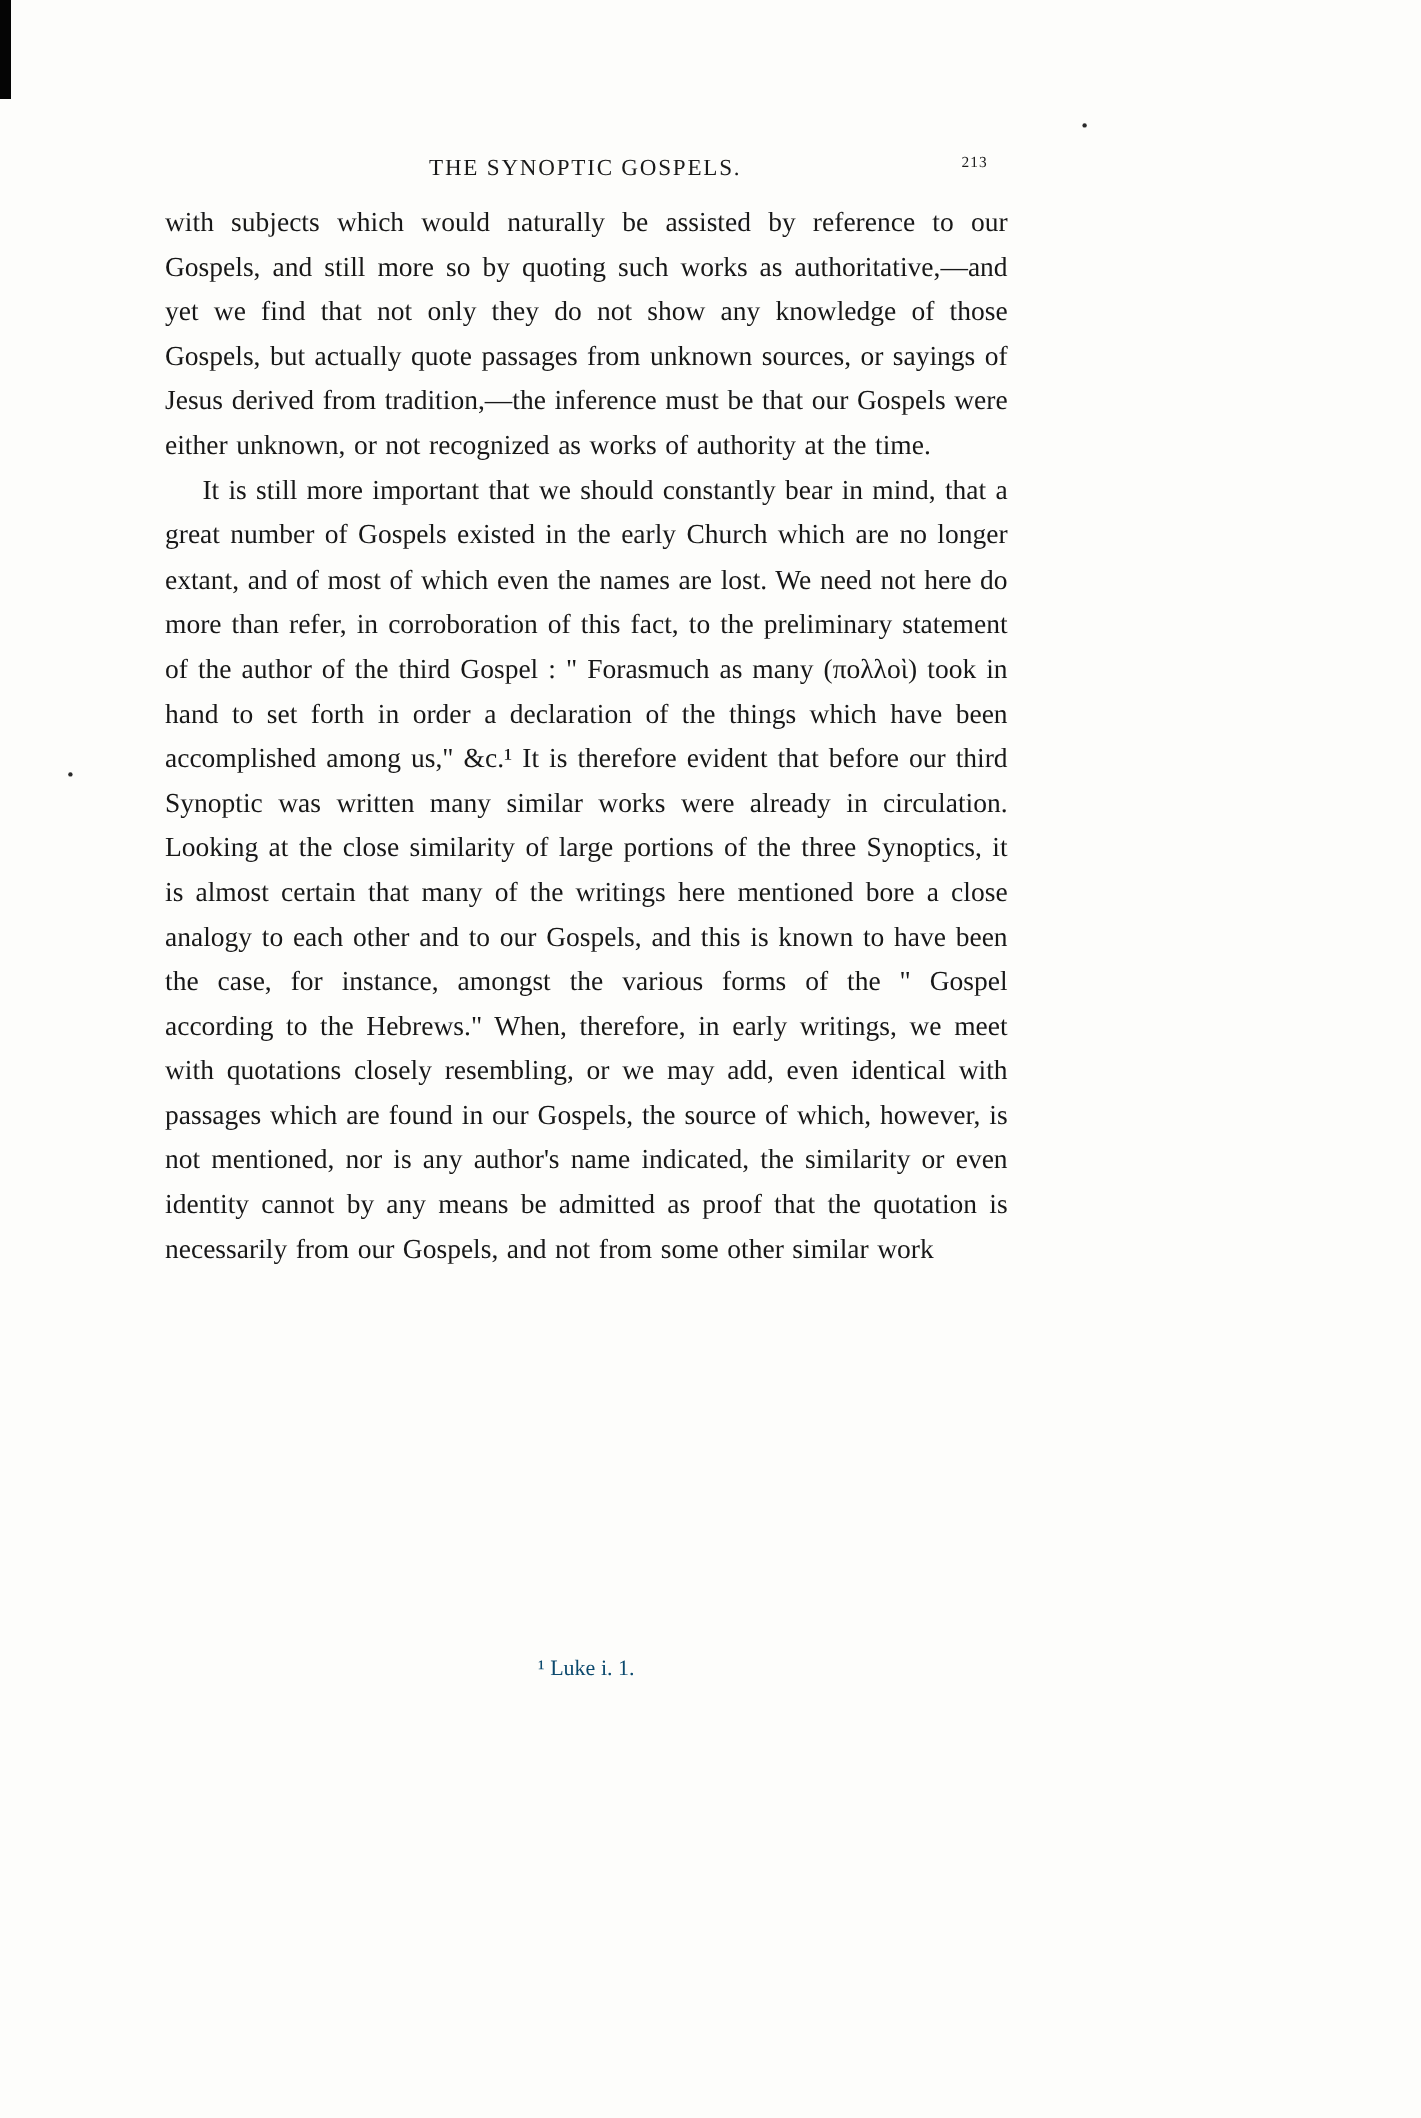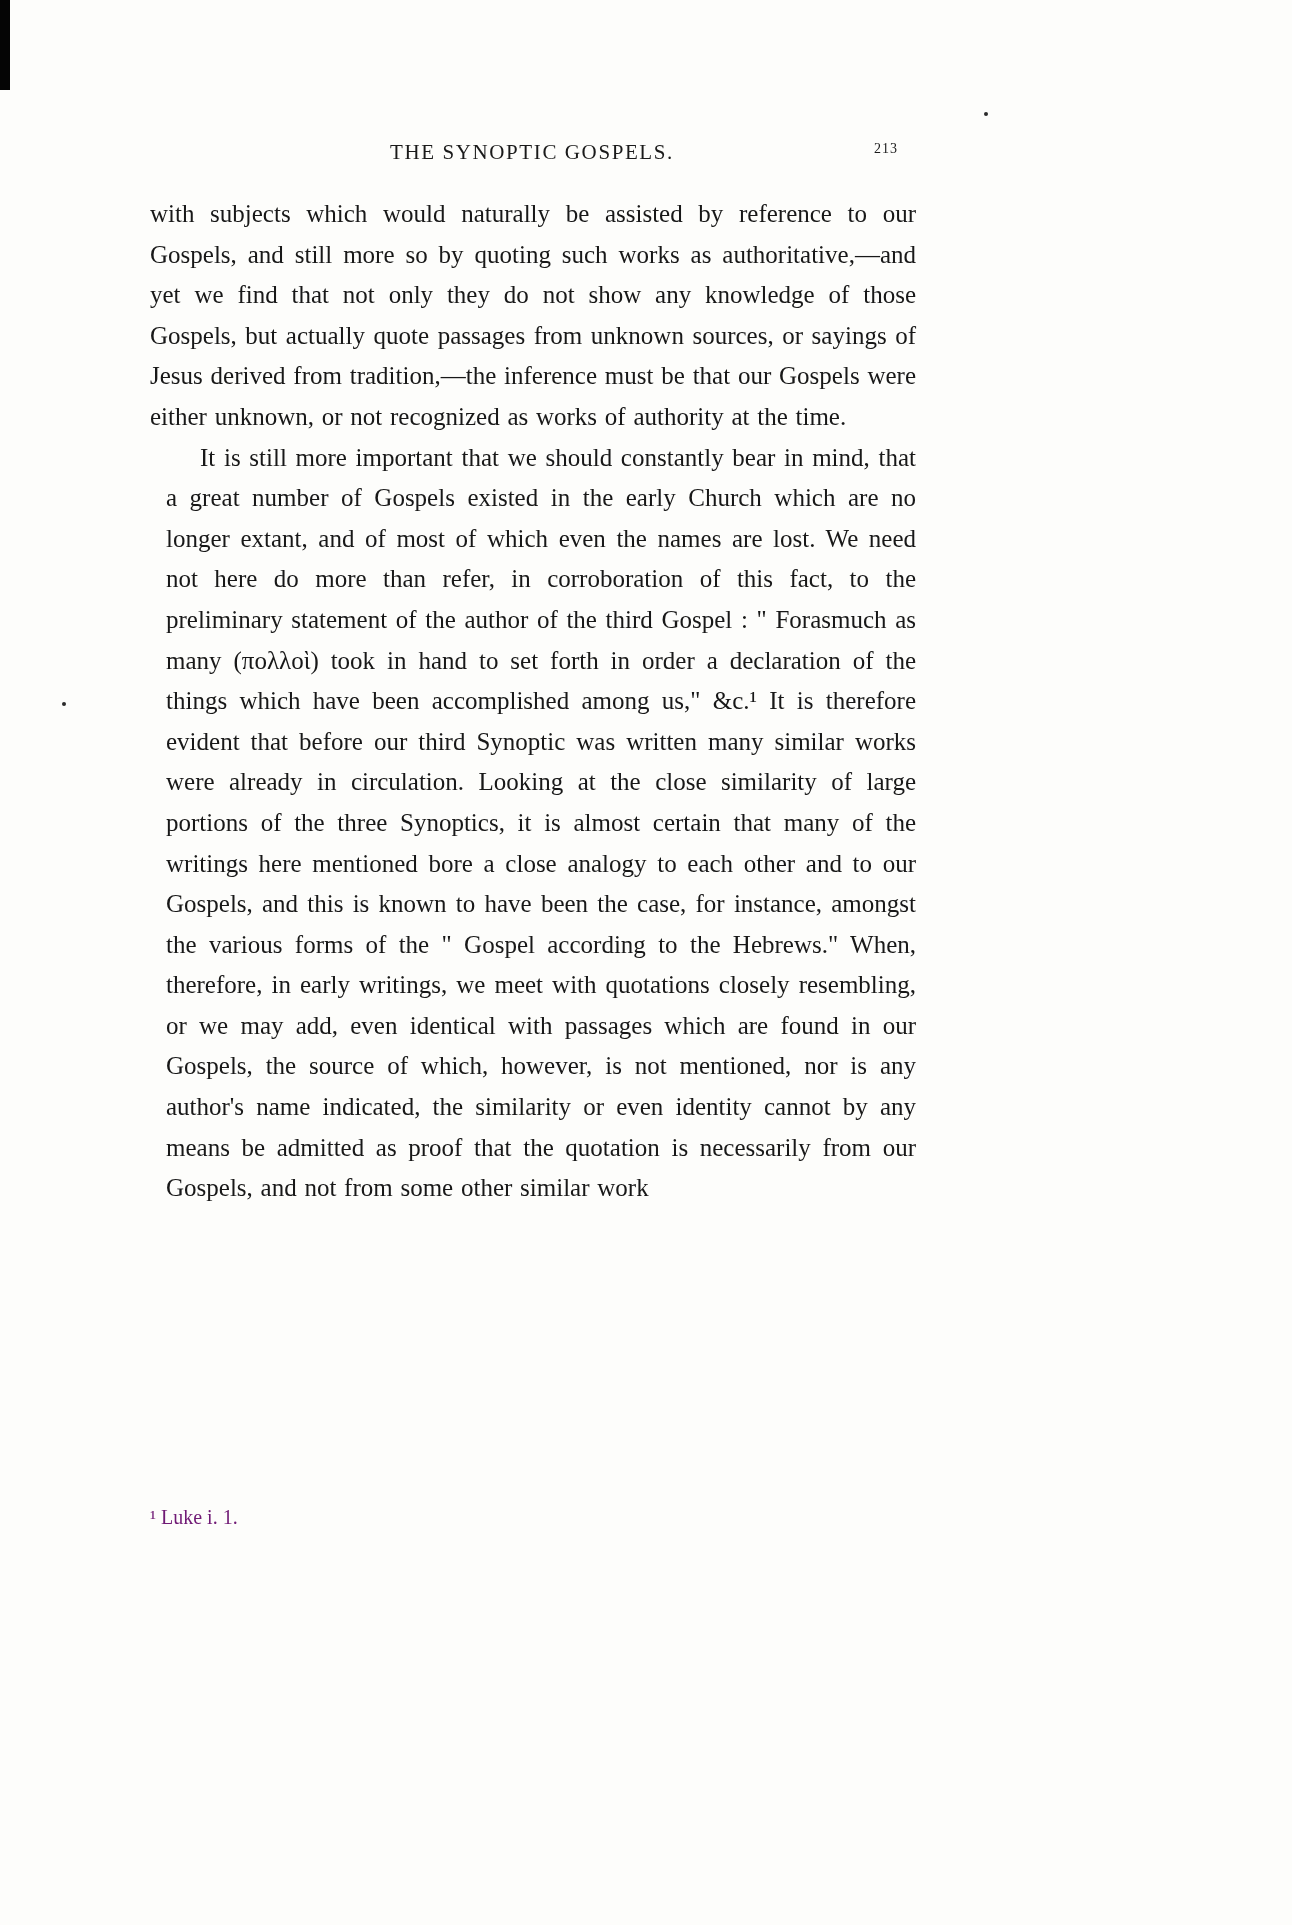--- a/index.html
+++ b/index.html
@@ -56,46 +56,45 @@
     top: 1px;
     font-size: 14px;
     letter-spacing: 1px;
     color: #1a1a1a;
   }
 
   
   .body-text {
     position: absolute;
     left: 150px;
-    top: 194px;
+    top: 183px;
     width: 766px;
     font-size: 25px;
     line-height: 40.6px;
     text-align: justify;
     word-spacing: 1.5px;
     color: #181818;
   }
   .body-text p {
     margin: 0;
     padding: 0;
   }
   .body-text p + p {
     text-indent: 34px;
-    margin-left: 16px;
   }
 
   
   .footnote {
     position: absolute;
     left: 150px;
     top: 1506px;
     width: 766px;
-    text-align: left;
+    text-align: center;
     font-size: 20px;
-    color: #701a75;
+    color: #0c4a6e;
   }
 </style>
 </head>
 <body>
 
 <div class="page">
 
   <div class="artifact-bar"></div>
   <div class="speck s1"></div>
   <div class="speck s2"></div>

